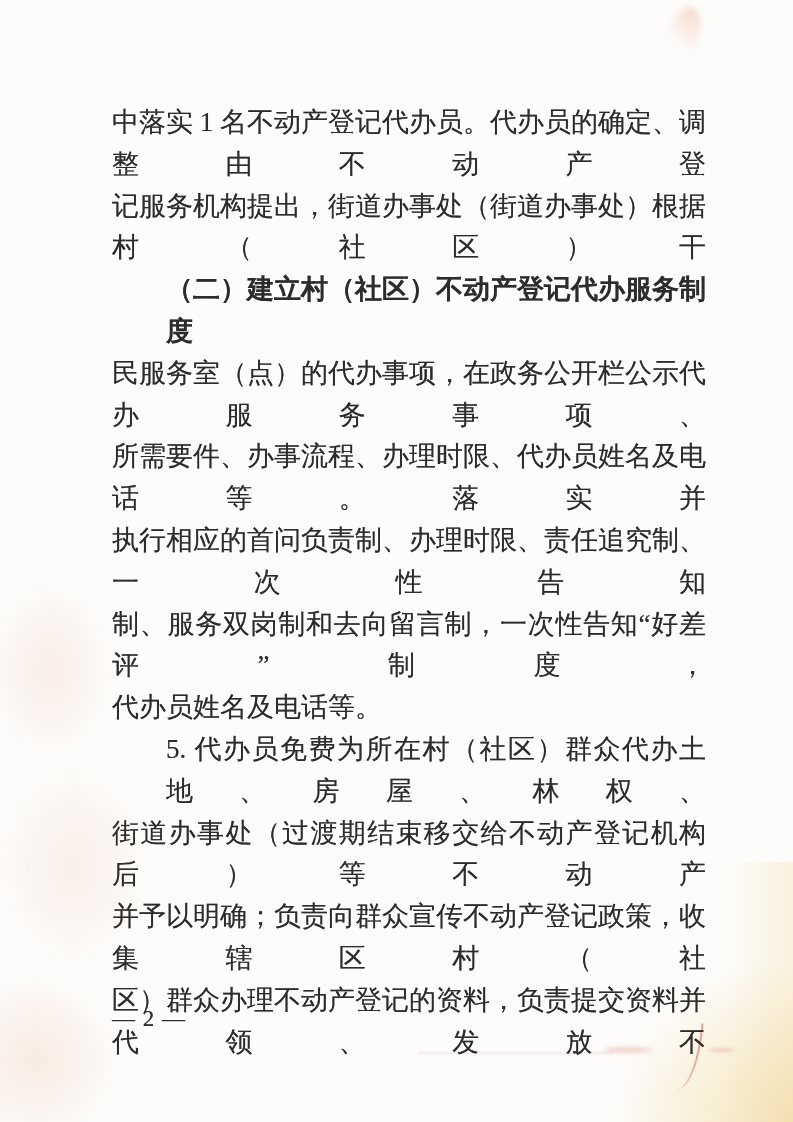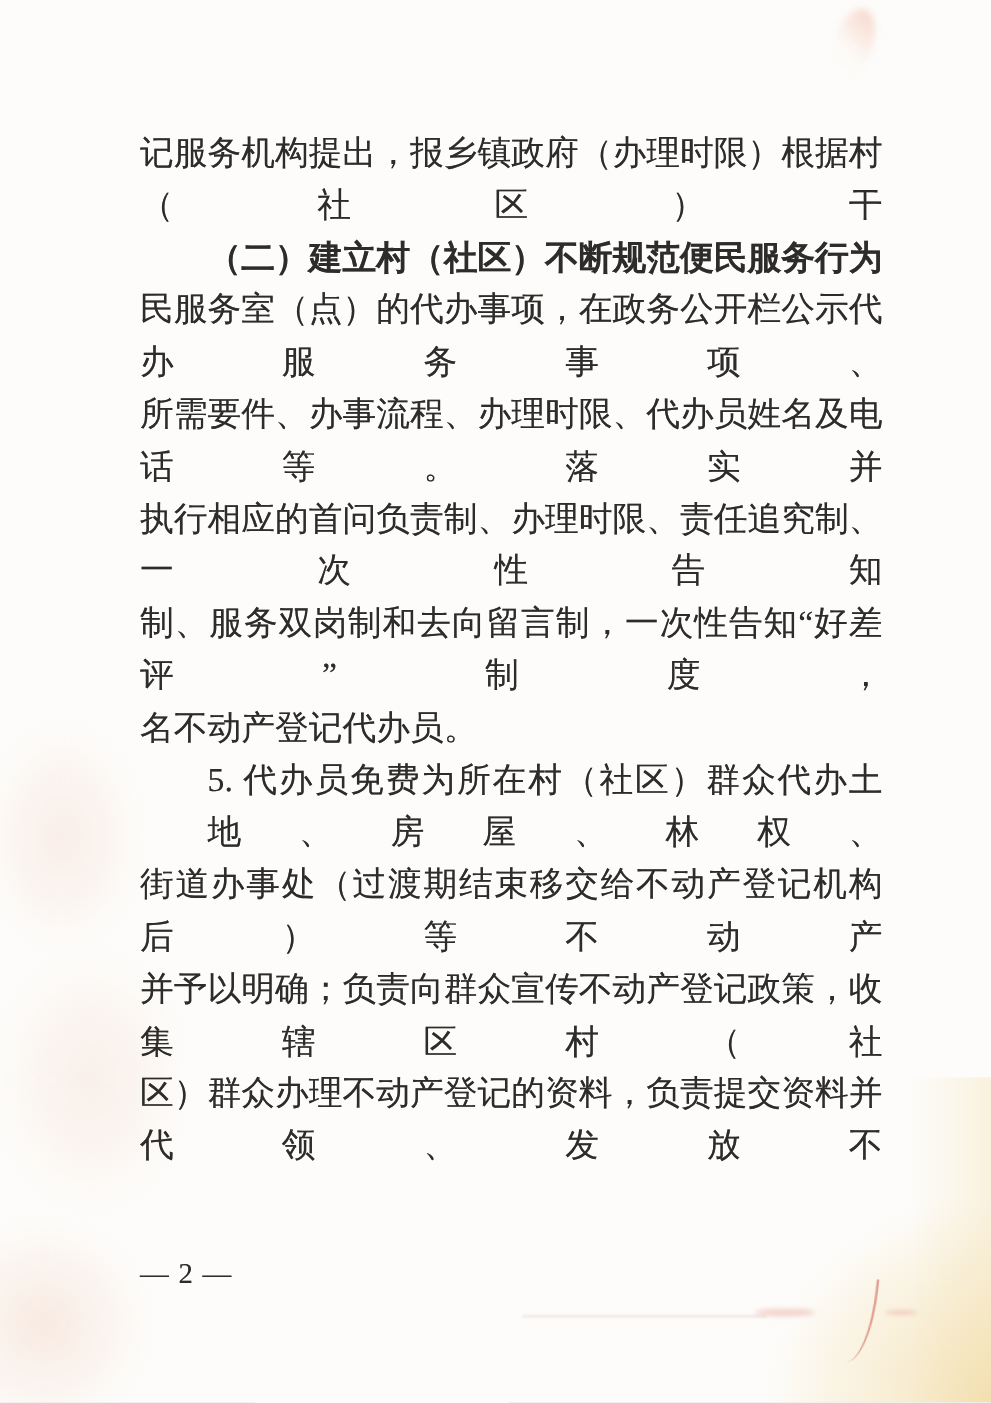--- a/index.html
+++ b/index.html
@@ -100,31 +100,32 @@
   <div class="artifact a-left-blotches"></div>
   <div class="artifact a-topright-smudge"></div>
   <div class="artifact a-corner-yellow"></div>
   <div class="artifact a-red-curve"></div>
   <div class="artifact a-pink-dash1"></div>
   <div class="artifact a-pink-dash2"></div>
   <div class="artifact a-faint-line"></div>
 
   <div class="content">
       <div class="para body">
-        <div class="line">记服务机构提出，报乡镇政府（办理时限）根据村（社区）干</div>
+        <div class="line">中落实 1 名不动产登记代办员。代办员的确定、调整由不动产登</div>
+        <div class="line">记服务机构提出，街道办事处（街道办事处）根据村（社区）干</div>
       </div>
       <div class="para heading">
-        <div class="line indent last">（二）建立村（社区）不断规范便民服务行为</div>
+        <div class="line indent last">（二）建立村（社区）不动产登记代办服务制度</div>
       </div>
       <div class="para body">
         <div class="line">民服务室（点）的代办事项，在政务公开栏公示代办服务事项、</div>
         <div class="line">所需要件、办事流程、办理时限、代办员姓名及电话等。落实并</div>
         <div class="line">执行相应的首问负责制、办理时限、责任追究制、一次性告知</div>
         <div class="line">制、服务双岗制和去向留言制，一次性告知“好差评”制度，</div>
-        <div class="line last">名不动产登记代办员。</div>
+        <div class="line last">代办员姓名及电话等。</div>
       </div>
       <div class="para body">
         <div class="line indent">5. 代办员免费为所在村（社区）群众代办土地、房屋、林权、</div>
         <div class="line">街道办事处（过渡期结束移交给不动产登记机构后）等不动产</div>
         <div class="line">并予以明确；负责向群众宣传不动产登记政策，收集辖区村（社</div>
         <div class="line">区）群众办理不动产登记的资料，负责提交资料并代领、发放不</div>
       </div>
     </div>
 
   <div class="footer">— 2 —</div>

